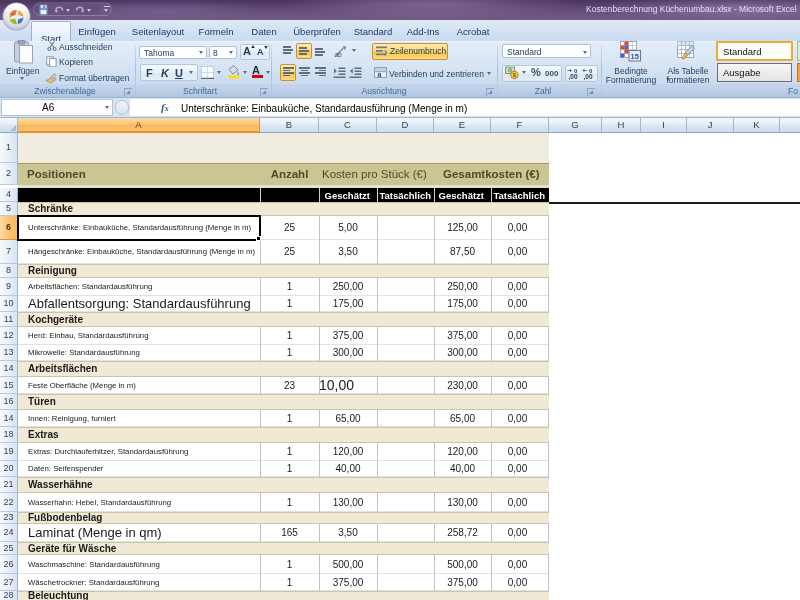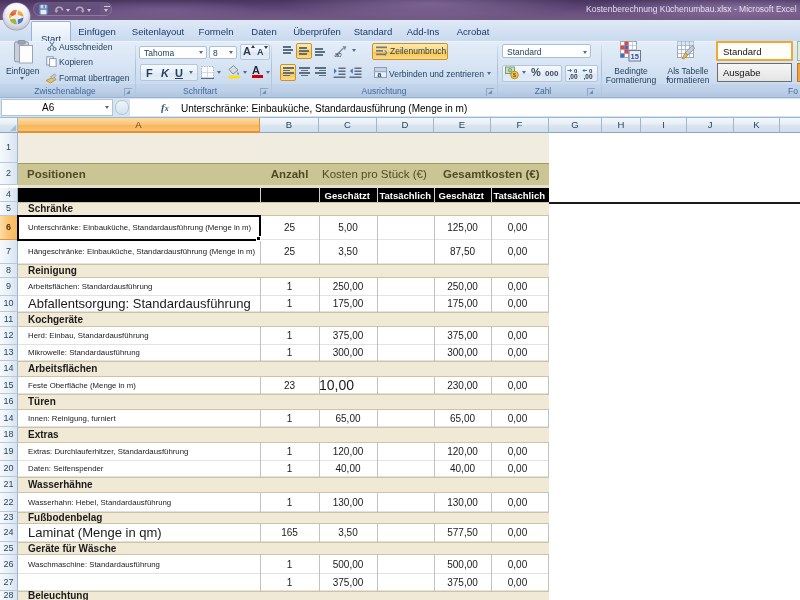--- a/index.html
+++ b/index.html
@@ -555,21 +555,21 @@
 <div class="abs" style="left:18px;top:524px;width:531px;height:18px;background:#fff;border-bottom:1px solid #e2e2e2"></div>
 <div class="abs" style="left:260px;top:524px;width:1px;height:18px;background:#c2c2c2"></div>
 <div class="abs" style="left:319px;top:524px;width:1px;height:18px;background:#c2c2c2"></div>
 <div class="abs" style="left:377px;top:524px;width:1px;height:18px;background:#c2c2c2"></div>
 <div class="abs" style="left:434px;top:524px;width:1px;height:18px;background:#c2c2c2"></div>
 <div class="abs" style="left:491px;top:524px;width:1px;height:18px;background:#c2c2c2"></div>
 <div class="abs" style="left:548px;top:524px;width:1px;height:18px;background:#c2c2c2"></div>
 <div class="cell abs" style="left:28px;top:524px;width:233px;height:18px;line-height:18px;font-size:13px;color:#1a1a1a">Laminat (Menge in qm)</div>
 <div class="cell abs" style="left:260px;top:524px;width:59px;height:18px;line-height:18px;font-size:10px;color:#1a1a1a;text-align:center">165</div>
 <div class="cell abs" style="left:319px;top:524px;width:58px;height:18px;line-height:18px;font-size:10px;color:#1a1a1a;text-align:center">3,50</div>
-<div class="cell abs" style="left:434px;top:524px;width:57px;height:18px;line-height:18px;font-size:10px;color:#1a1a1a;text-align:center">577,50</div>
+<div class="cell abs" style="left:434px;top:524px;width:57px;height:18px;line-height:18px;font-size:10px;color:#1a1a1a;text-align:center">258,72</div>
 <div class="cell abs" style="left:491px;top:524px;width:53px;height:18px;line-height:18px;font-size:10px;color:#1a1a1a;text-align:center">0,00</div>
 <div class="abs" style="left:18px;top:542px;width:531px;height:13px;background:#efe9d6;border-top:1px solid #ccc4a4;border-bottom:1px solid #ccc4a4"></div>
 <div class="abs" style="left:28px;top:542px;height:13px;line-height:13px;font-size:10px;font-weight:bold;color:#1a1a1a">Geräte für Wäsche</div>
 <div class="abs" style="left:18px;top:555px;width:531px;height:19px;background:#fff;border-bottom:1px solid #e2e2e2"></div>
 <div class="abs" style="left:260px;top:555px;width:1px;height:19px;background:#c2c2c2"></div>
 <div class="abs" style="left:319px;top:555px;width:1px;height:19px;background:#c2c2c2"></div>
 <div class="abs" style="left:377px;top:555px;width:1px;height:19px;background:#c2c2c2"></div>
 <div class="abs" style="left:434px;top:555px;width:1px;height:19px;background:#c2c2c2"></div>
 <div class="abs" style="left:491px;top:555px;width:1px;height:19px;background:#c2c2c2"></div>
 <div class="abs" style="left:548px;top:555px;width:1px;height:19px;background:#c2c2c2"></div>
@@ -578,20 +578,21 @@
 <div class="cell abs" style="left:319px;top:555px;width:58px;height:19px;line-height:19px;font-size:10px;color:#1a1a1a;text-align:center">500,00</div>
 <div class="cell abs" style="left:434px;top:555px;width:57px;height:19px;line-height:19px;font-size:10px;color:#1a1a1a;text-align:center">500,00</div>
 <div class="cell abs" style="left:491px;top:555px;width:53px;height:19px;line-height:19px;font-size:10px;color:#1a1a1a;text-align:center">0,00</div>
 <div class="abs" style="left:18px;top:574px;width:531px;height:17px;background:#fff;border-bottom:1px solid #e2e2e2"></div>
 <div class="abs" style="left:260px;top:574px;width:1px;height:17px;background:#c2c2c2"></div>
 <div class="abs" style="left:319px;top:574px;width:1px;height:17px;background:#c2c2c2"></div>
 <div class="abs" style="left:377px;top:574px;width:1px;height:17px;background:#c2c2c2"></div>
 <div class="abs" style="left:434px;top:574px;width:1px;height:17px;background:#c2c2c2"></div>
 <div class="abs" style="left:491px;top:574px;width:1px;height:17px;background:#c2c2c2"></div>
 <div class="abs" style="left:548px;top:574px;width:1px;height:17px;background:#c2c2c2"></div>
+<div class="cell abs" style="left:28px;top:574px;width:233px;height:17px;line-height:17px;font-size:7.8px;color:#1a1a1a">Wäschetrockner: Standardausführung</div>
 <div class="cell abs" style="left:260px;top:574px;width:59px;height:17px;line-height:17px;font-size:10px;color:#1a1a1a;text-align:center">1</div>
 <div class="cell abs" style="left:319px;top:574px;width:58px;height:17px;line-height:17px;font-size:10px;color:#1a1a1a;text-align:center">375,00</div>
 <div class="cell abs" style="left:434px;top:574px;width:57px;height:17px;line-height:17px;font-size:10px;color:#1a1a1a;text-align:center">375,00</div>
 <div class="cell abs" style="left:491px;top:574px;width:53px;height:17px;line-height:17px;font-size:10px;color:#1a1a1a;text-align:center">0,00</div>
 <div class="abs" style="left:18px;top:591px;width:531px;height:10px;background:#efe9d6;border-top:1px solid #ccc4a4;border-bottom:1px solid #ccc4a4"></div>
 <div class="abs" style="left:28px;top:591px;height:10px;line-height:10px;font-size:10px;font-weight:bold;color:#1a1a1a">Beleuchtung</div>
 <div class="abs" style="left:17px;top:215px;width:244px;height:26px;border:2px solid #000"></div>
 <div class="abs" style="left:256px;top:236px;width:5px;height:5px;background:#000;border:1px solid #fff"></div>
 </div>
 </body></html>

